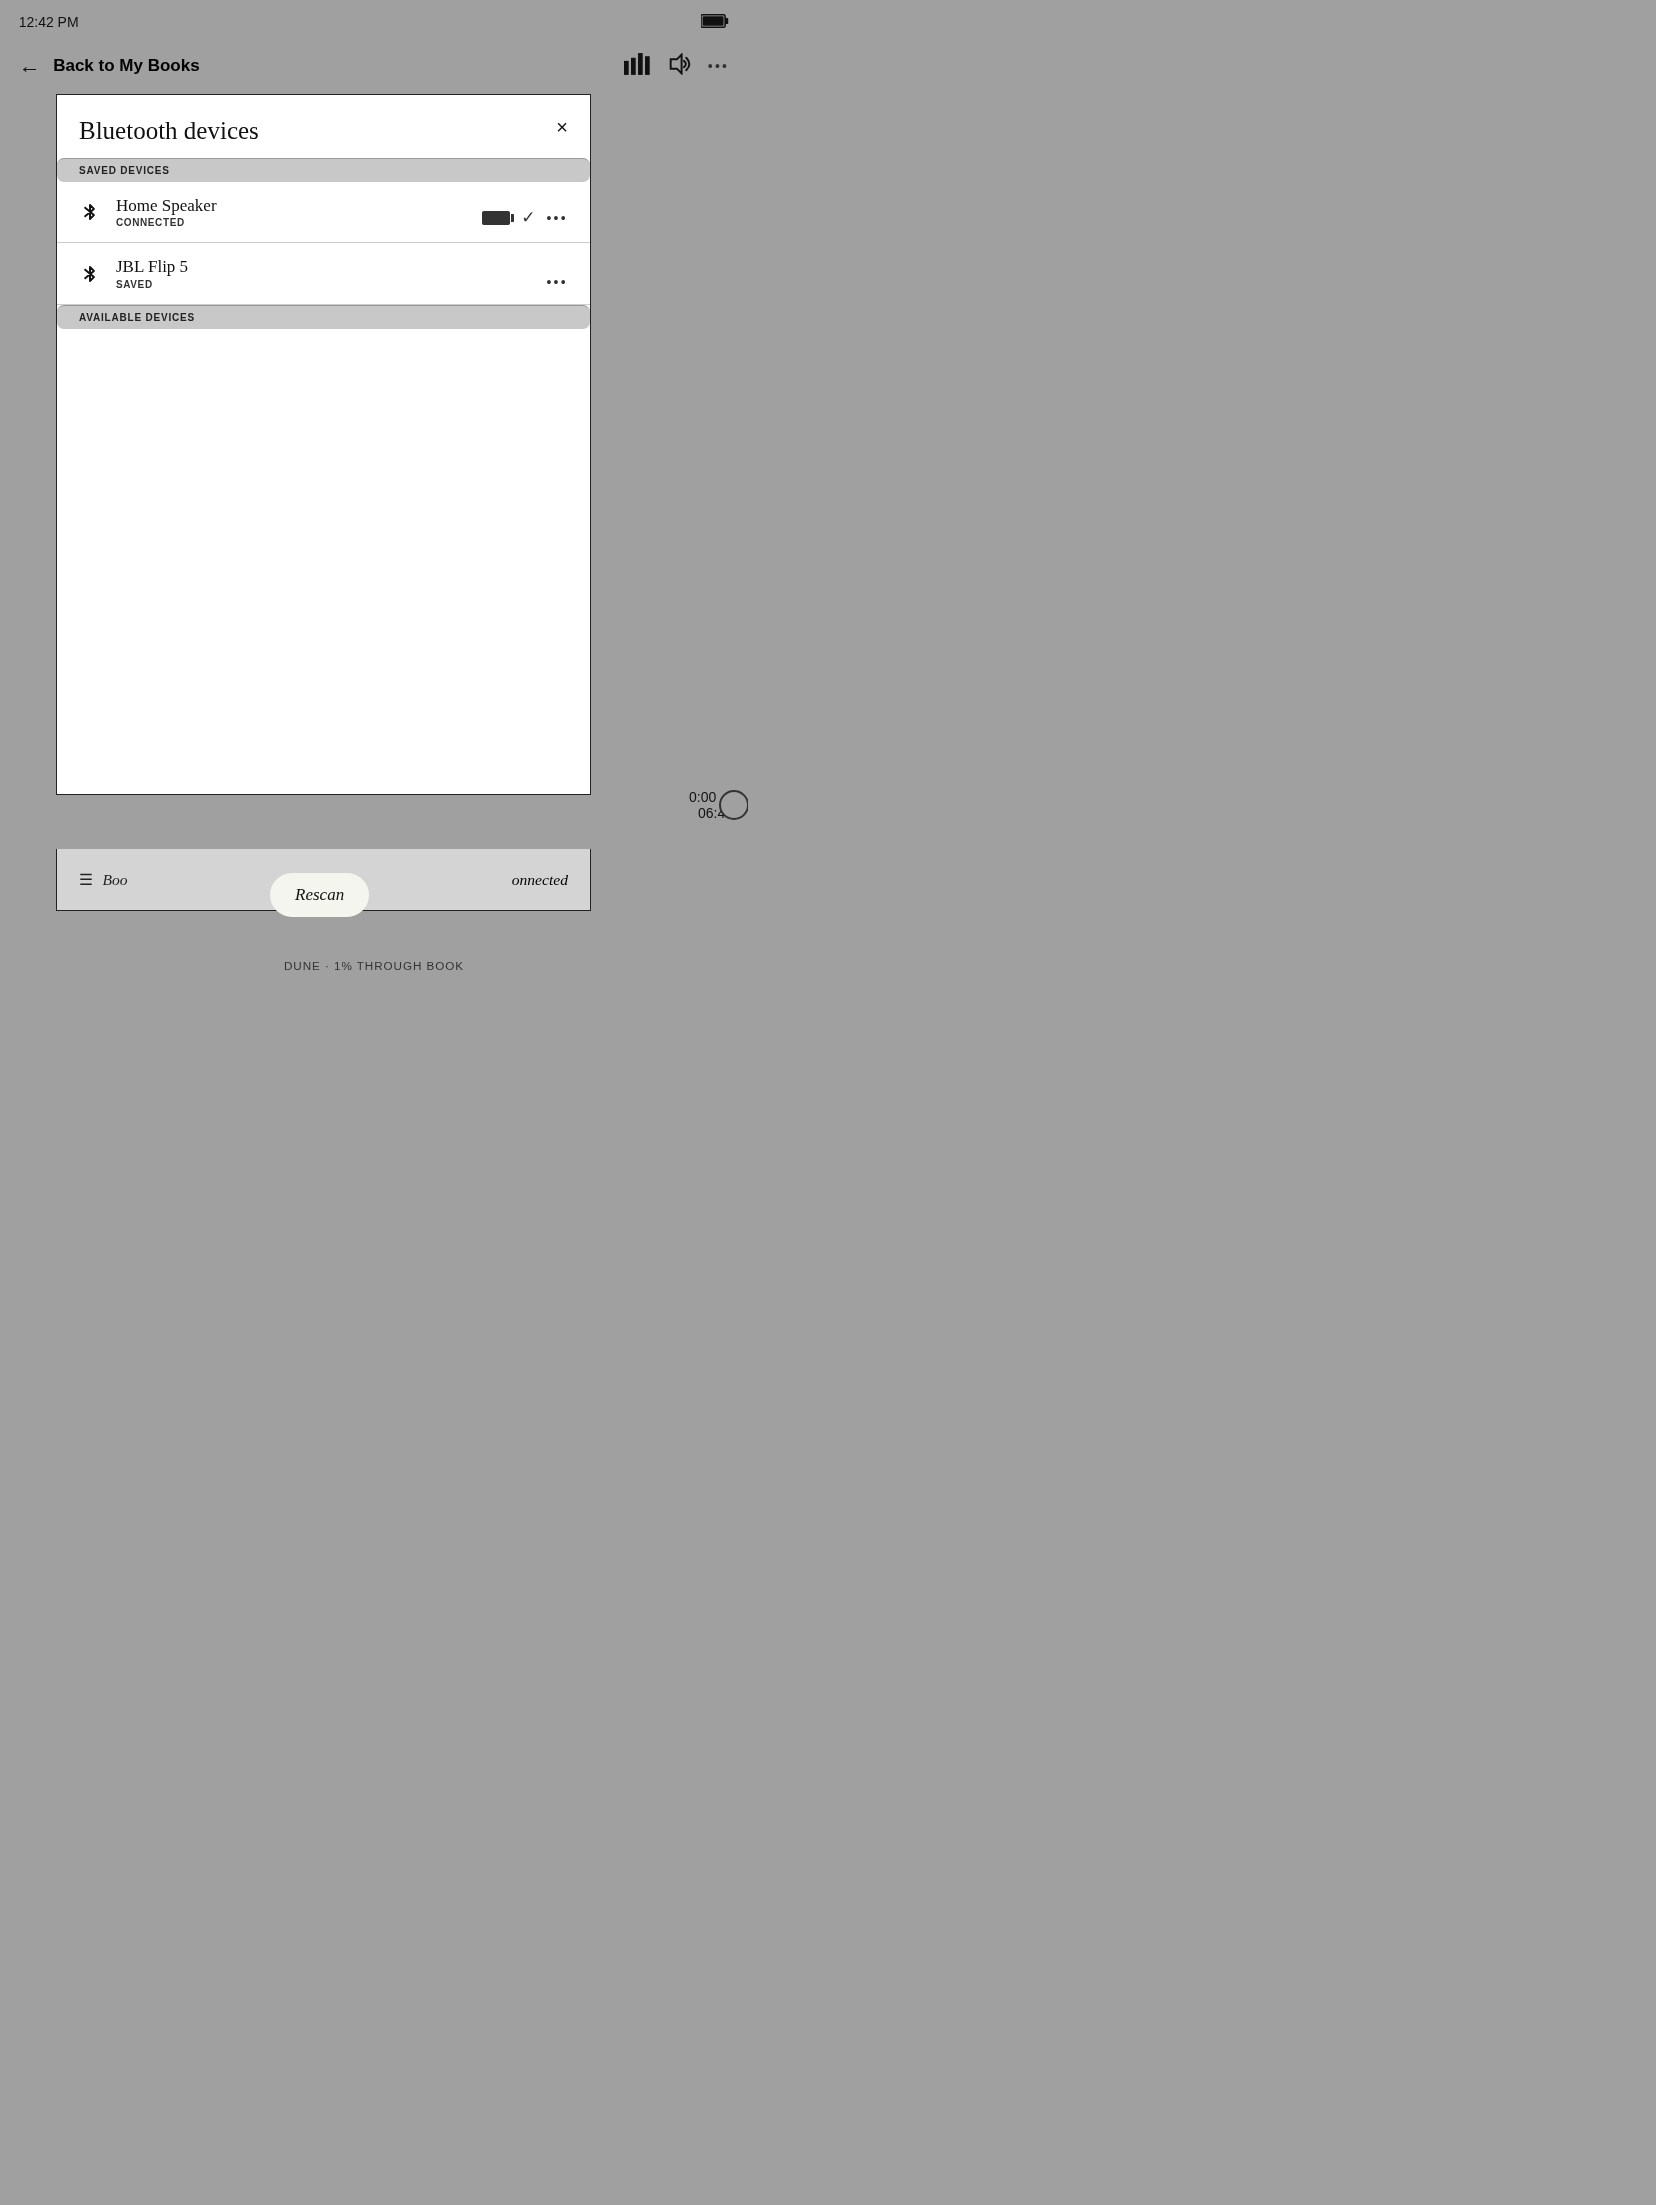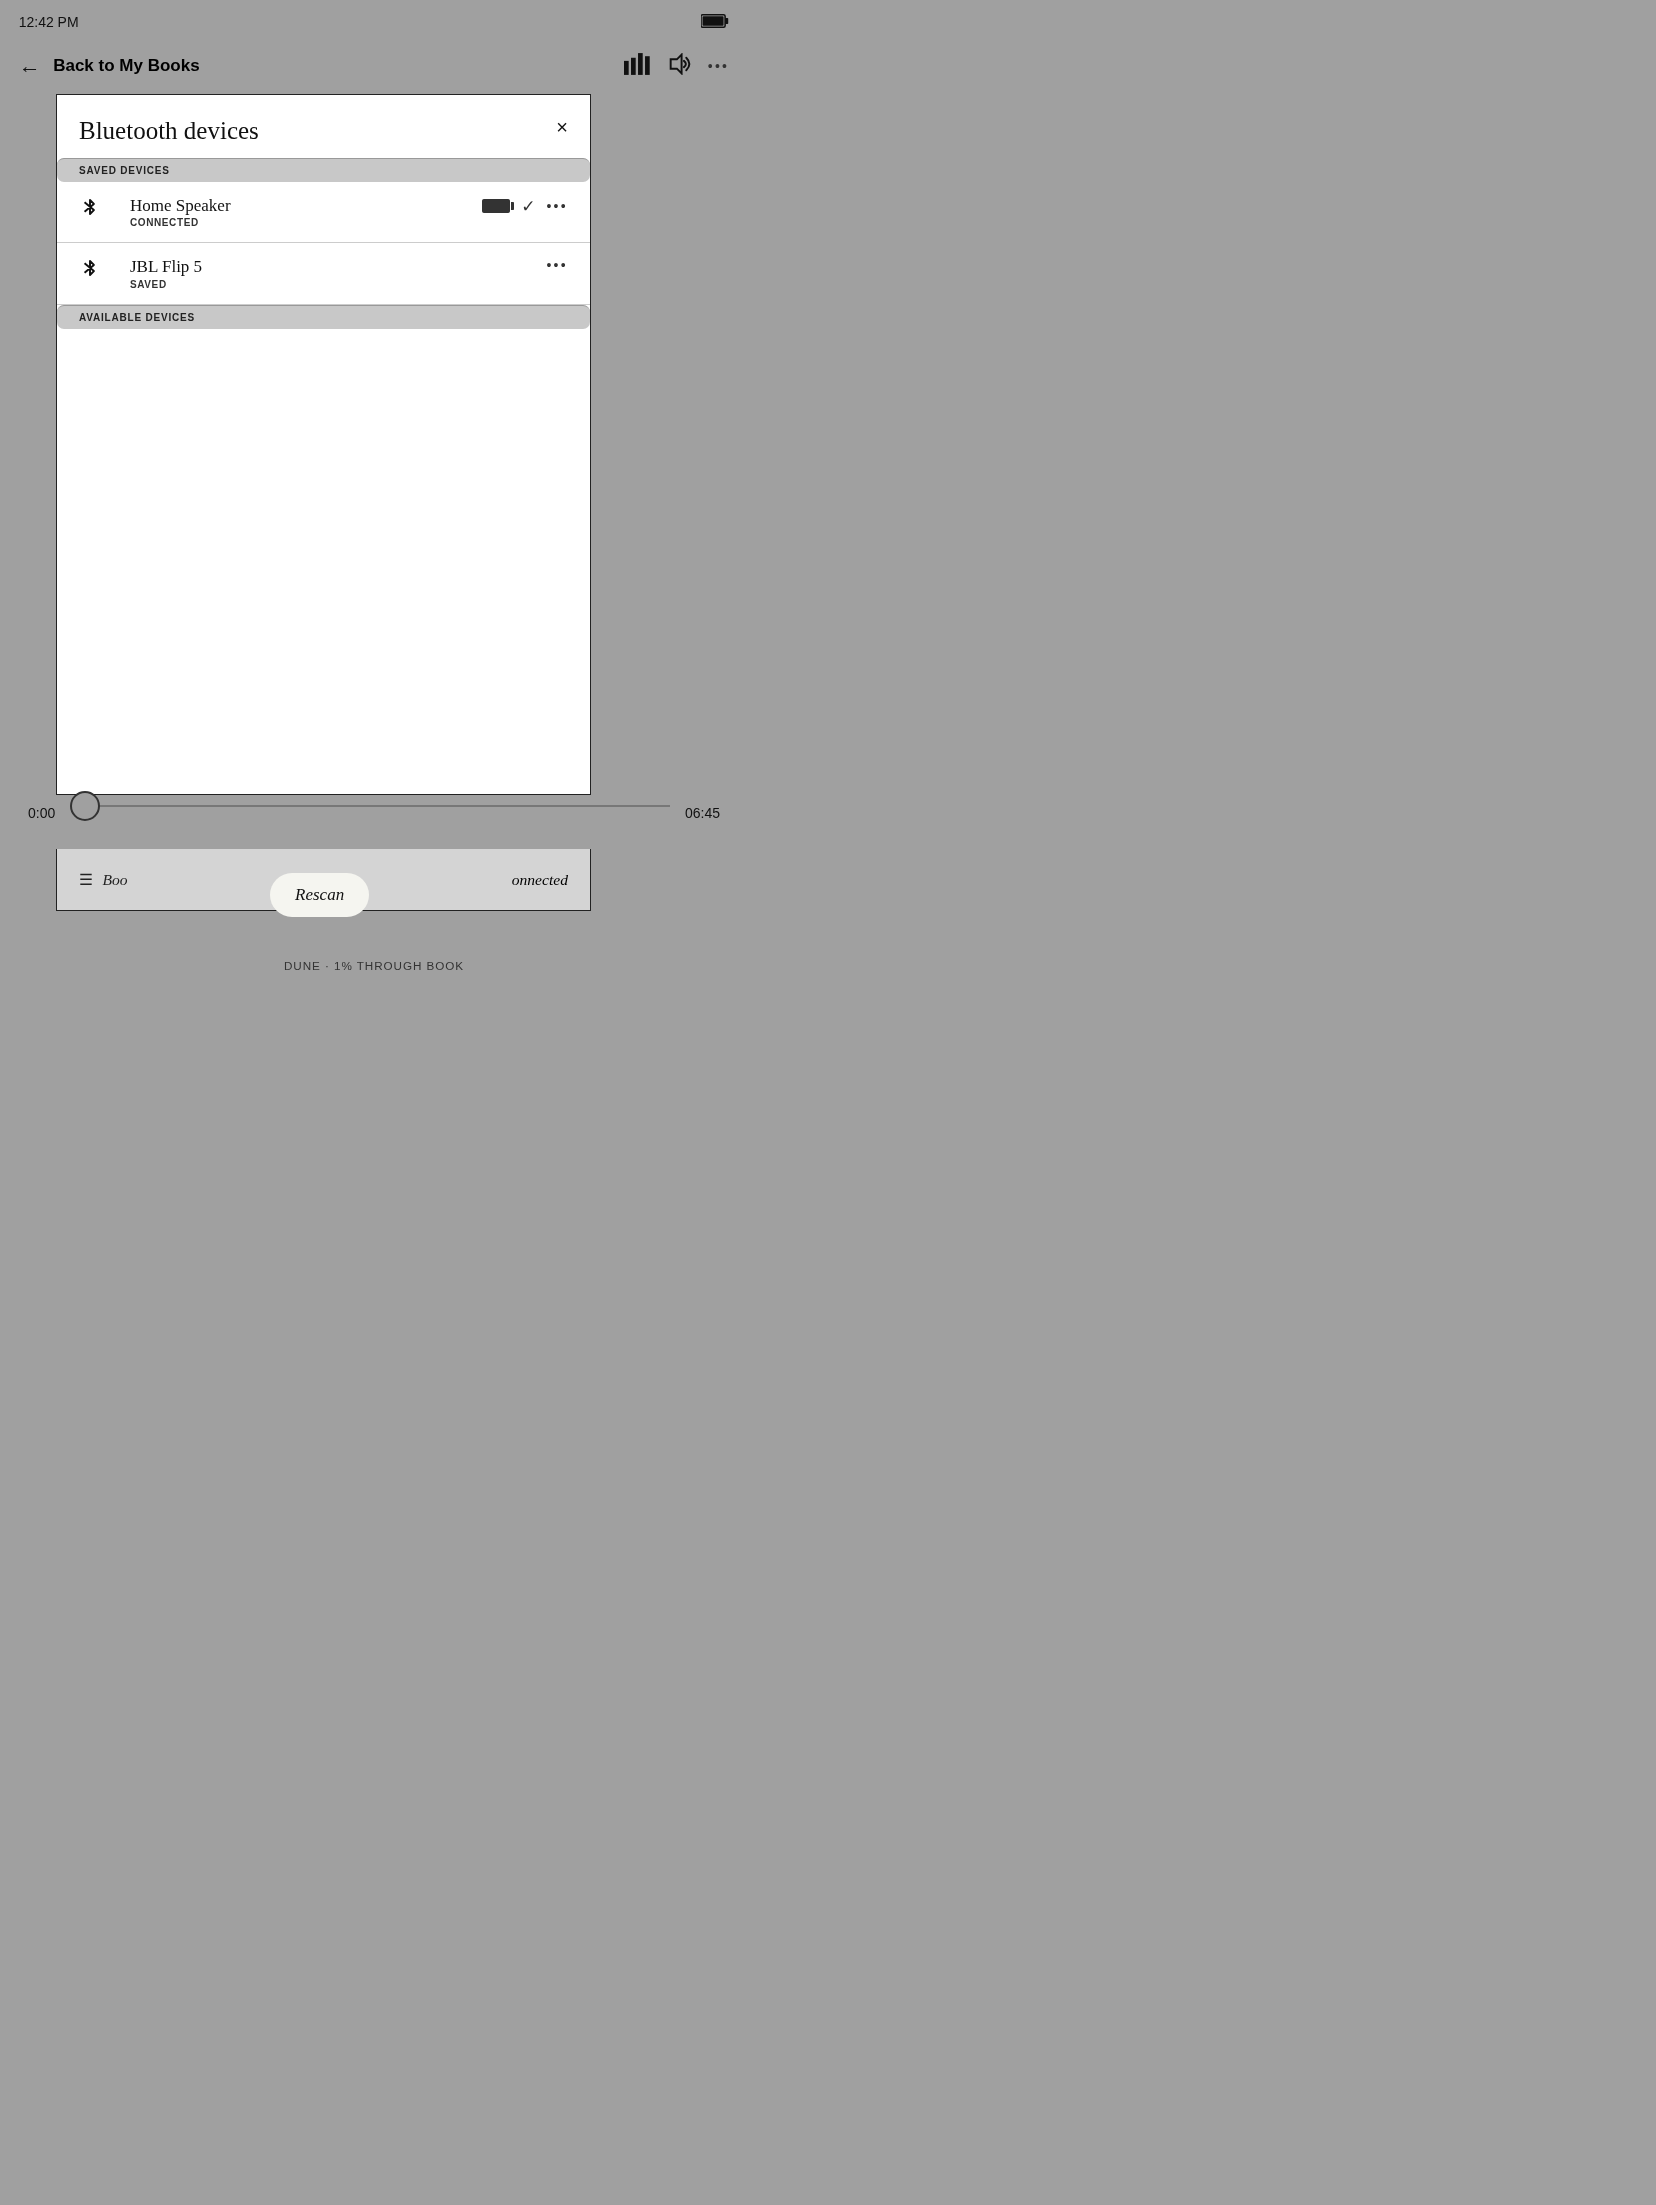--- a/index.html
+++ b/index.html
@@ -115,24 +115,24 @@
       font-weight: 600;
       letter-spacing: 0.08em;
       color: #222;
       border-top: 0.8px solid #999;
       border-radius: 7px;
     }
 
     
     .device-item {
       display: flex;
-      align-items: flex-start;
+      align-items: flex-end;
       padding: 14px 22px;
       border-bottom: 0.8px solid #ccc;
-      gap: 29px;
+      gap: 15px;
     }
 
     .bluetooth-icon {
       font-size: 17px;
       color: #111;
       width: 22px;
       text-align: center;
       flex-shrink: 0;
     }
 
@@ -366,21 +366,21 @@
         <span class="more-dots">•••</span>
       </div>
     </div>
 
     <div class="section-header">AVAILABLE DEVICES</div>
 
 
   </div>
 </div>
 
-<div style="position:absolute; bottom:176px; left:0; right:0; display:flex; align-items:flex-start; padding:0 28px; gap:0;">
+<div style="position:absolute; bottom:176px; left:0; right:0; display:flex; align-items:flex-end; padding:0 15px; gap:0;flex-direction:column;">
   <span class="time-start" style="font-size:14px;color:#111;width:44px;">0:00</span>
   <div style="flex:1; position:relative; height:1.6px; background:#777; margin:0 6.2px;">
     <div class="progress-thumb" style="width:30px;height:30px;border:2.3px solid #333;border-radius:50%;background:#a0a0a0;position:absolute;left:-7.8px;top:50%;transform:translateY(-50%);"></div>
   </div>
   <span class="time-end" style="font-size:14px;color:#111;width:44px;text-align:right;">06:45</span>
 </div>
 
 <div class="bottom-bar">
   <div class="bottom-left">
     <span style="font-size:15.6px;color:#222;">☰</span>

